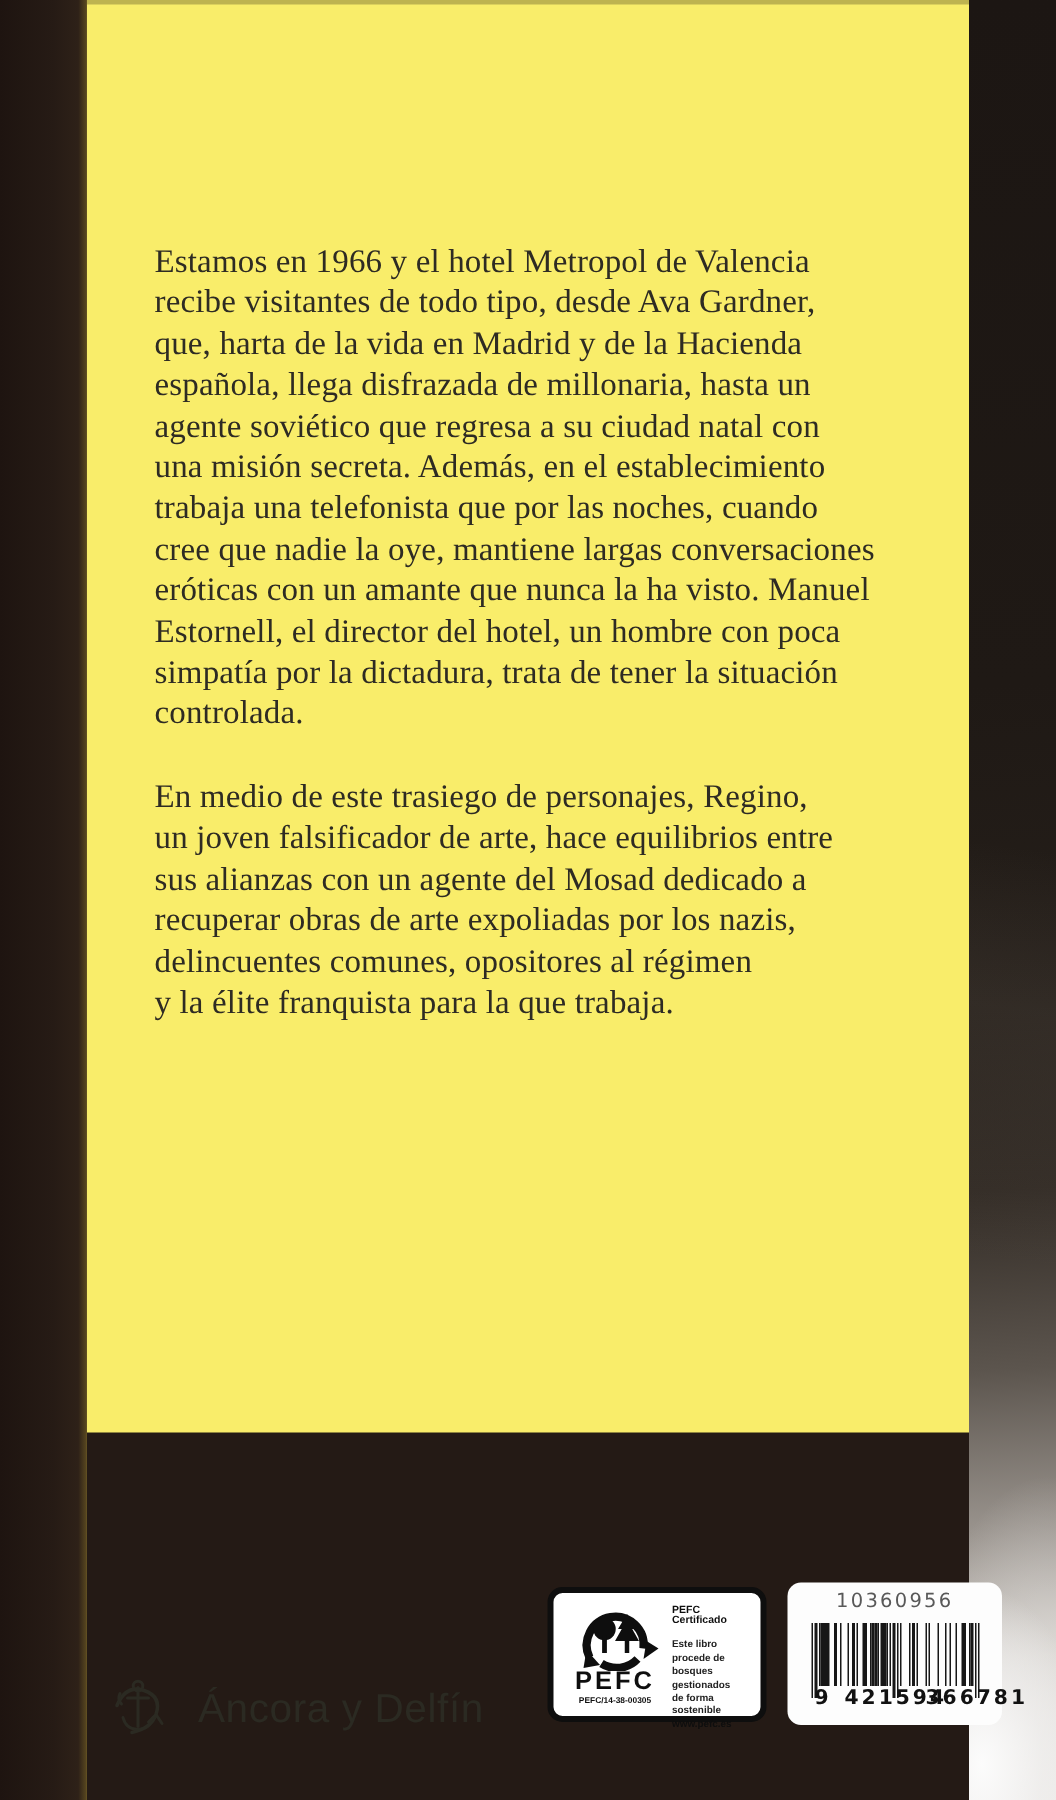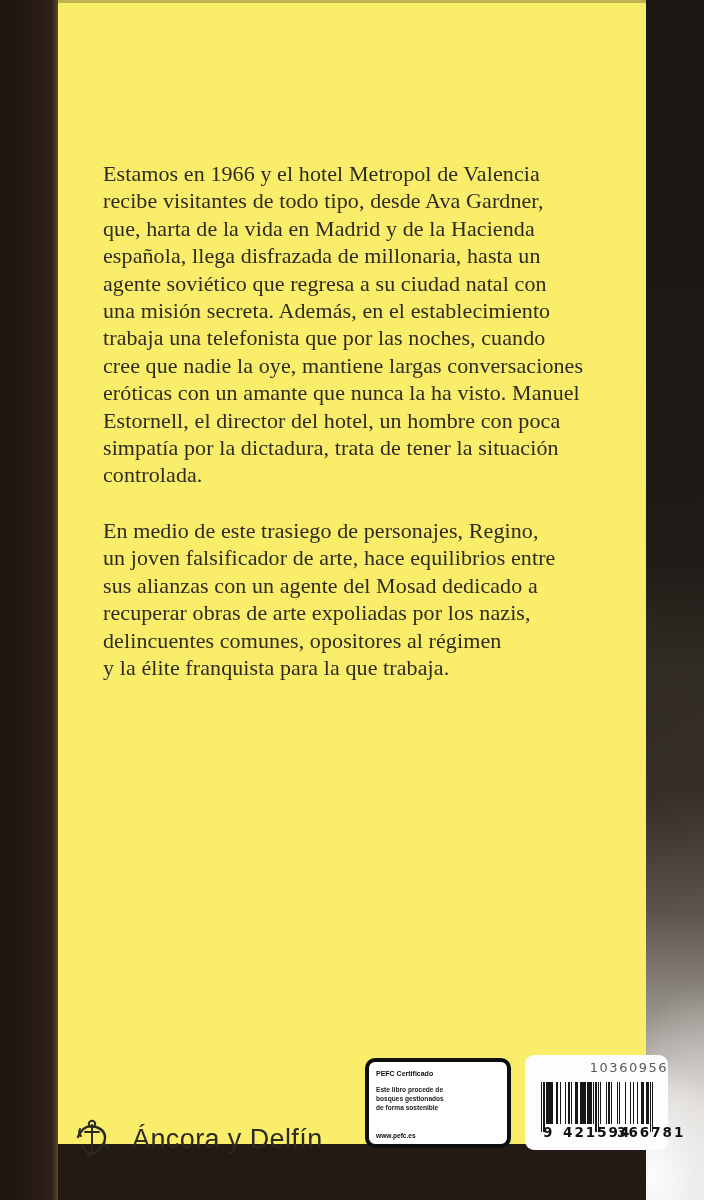--- a/index.html
+++ b/index.html
@@ -8,21 +8,21 @@
     background:#241a15;
     font-family:"Liberation Serif",serif;
   }
   
   .spine-left{
     position:absolute;left:0;top:0;width:58px;height:1200px;
     background:linear-gradient(90deg,#1e1410 0%,#261b15 62%,#2e2118 90%,#57461f 99%,#6d5a26 100%);
   }
   
   .cover{
-    position:absolute;left:58px;top:0;width:588px;height:1144px;
+    position:absolute;left:58px;top:0;width:588px;height:955px;
     background:#f9ed6a;
   }
   .cover::before{
     content:"";position:absolute;left:0;top:0;right:0;height:3px;
     background:rgba(40,30,15,.28);
   }
   
   .right-edge{
     position:absolute;left:646px;top:0;width:58px;height:1200px;
     background:
@@ -67,21 +67,21 @@
   .pefc-title{font-size:7px;font-weight:bold;}
   .pefc-body{font-size:6.6px;line-height:1.35;margin-top:9px;white-space:pre-line;font-weight:bold;color:#222;}
   .pefc-url{font-size:6.6px;font-weight:bold;margin-top:auto;}
   
   .barcode{
     position:absolute;left:525px;top:1055px;width:143px;height:95px;
     background:#fdfdfd;border-radius:9px;
     font-family:"DejaVu Sans",sans-serif;
   }
   .barcode .top-number{
-    text-align:right;margin-top:5px;
+    text-align:center;margin-top:5px;
     font-size:13px;color:#595959;letter-spacing:1.5px;
   }
   .bars{position:absolute;left:16px;top:27px;width:112px;height:53px;}
   .bars .bar{position:absolute;top:0;background:#171717;}
   .digits{
     position:absolute;top:69px;left:0;width:143px;height:16px;
     font-size:13.5px;font-weight:600;color:#111;
   }
   .digits span{position:absolute;letter-spacing:2px;}
   .digits .d0{left:18px;}
@@ -129,20 +129,37 @@
           <path d="M6 10 Q4 14 7 17"></path>
         </g>
       </svg>
       <span class="name">Áncora y Delfín</span>
     </div>
   </div>
 
   <div class="right-edge"></div>
 
   <div class="pefc">
+    <div class="pefc-left">
+      <svg width="62" height="48" viewBox="0 0 62 48">
+        <g stroke="#0e0e0e" fill="none">
+          <path d="M14 39 A19 19 0 1 1 50 33" stroke-width="5.5"></path>
+          <path d="M46 40 A19 19 0 0 1 22 43" stroke-width="5.5"></path>
+        </g>
+        <polygon points="52,28 60,33 50,40" fill="#0e0e0e"></polygon>
+        <polygon points="12,34 10,46 21,44" fill="#0e0e0e"></polygon>
+        <g fill="#0e0e0e">
+          <circle cx="24" cy="20" r="7.5"></circle>
+          <rect x="22.4" y="24" width="3.2" height="12"></rect>
+          <polygon points="39,10 45,20 42.5,20 47,28 40.5,28 40.5,36 37.5,36 37.5,28 31,28 35.5,20 33,20"></polygon>
+        </g>
+      </svg>
+      <div class="pefc-brand">PEFC</div>
+      <div class="pefc-code">PEFC/14-38-00305</div>
+    </div>
     <div class="pefc-right">
       <div class="pefc-title">PEFC Certificado</div>
       <div class="pefc-body">Este libro procede de
 bosques gestionados
 de forma sostenible</div>
       <div class="pefc-url">www.pefc.es</div>
     </div>
   </div>
 
   <div class="barcode">

